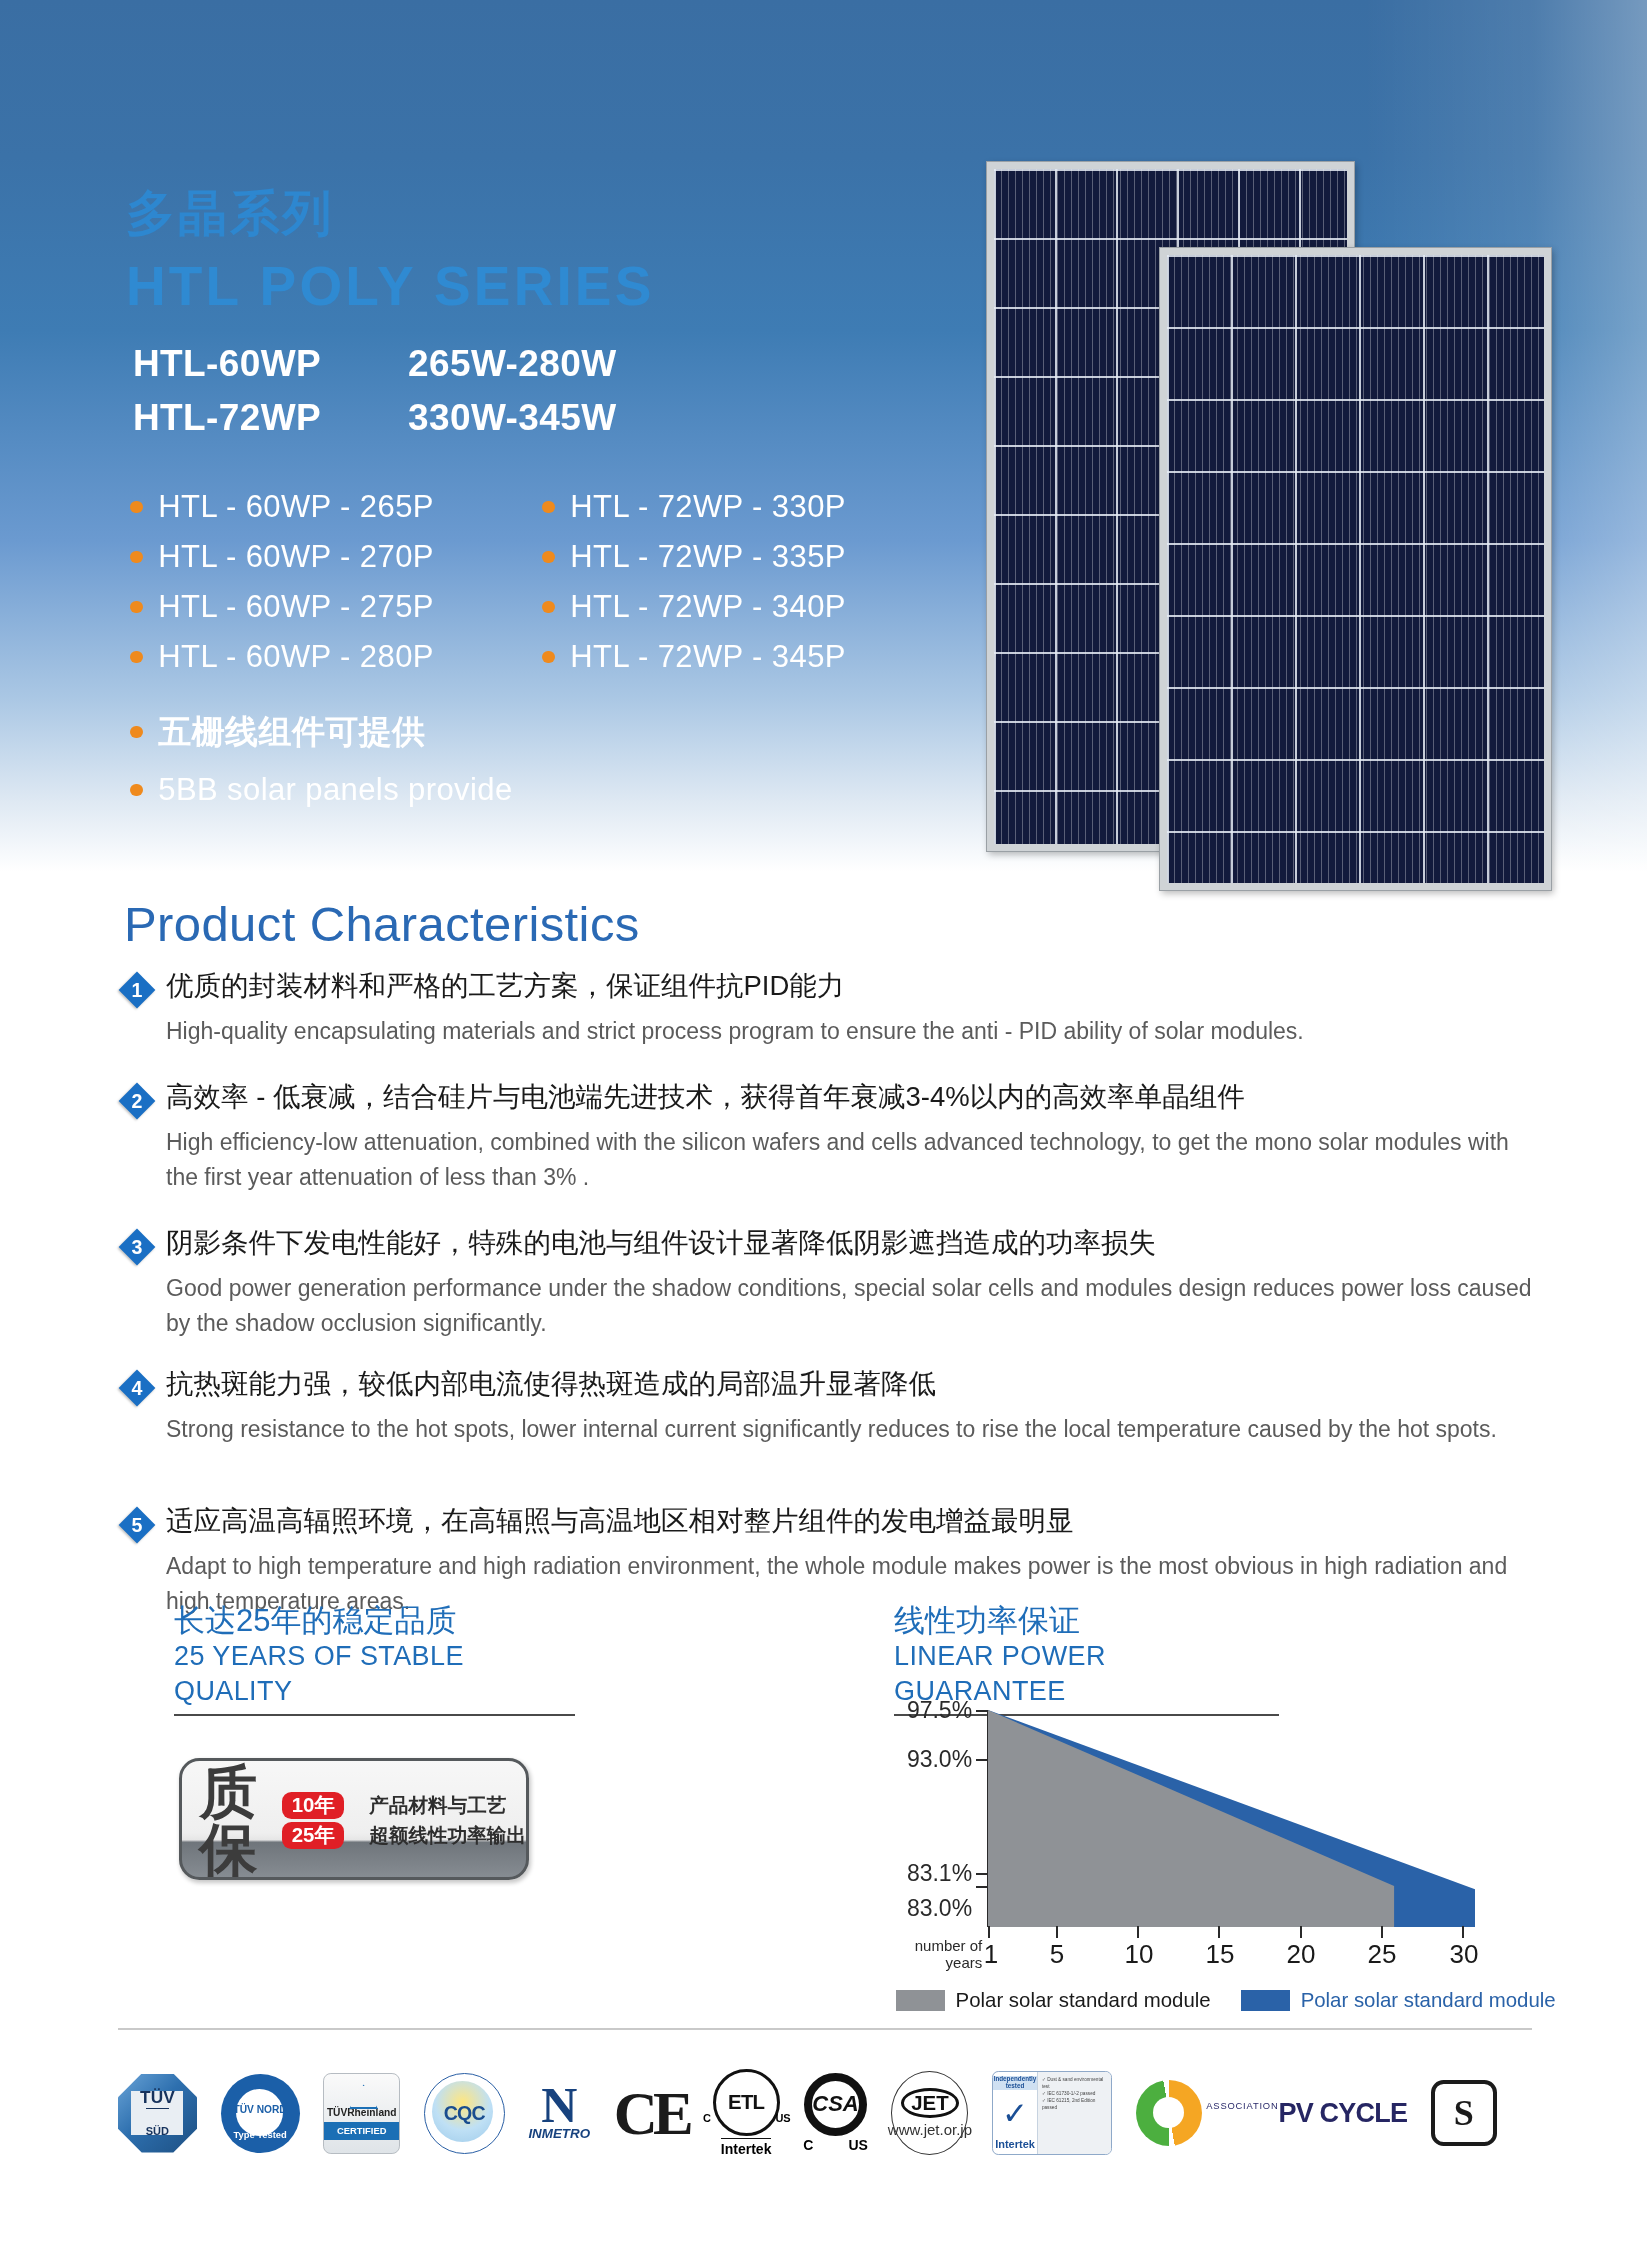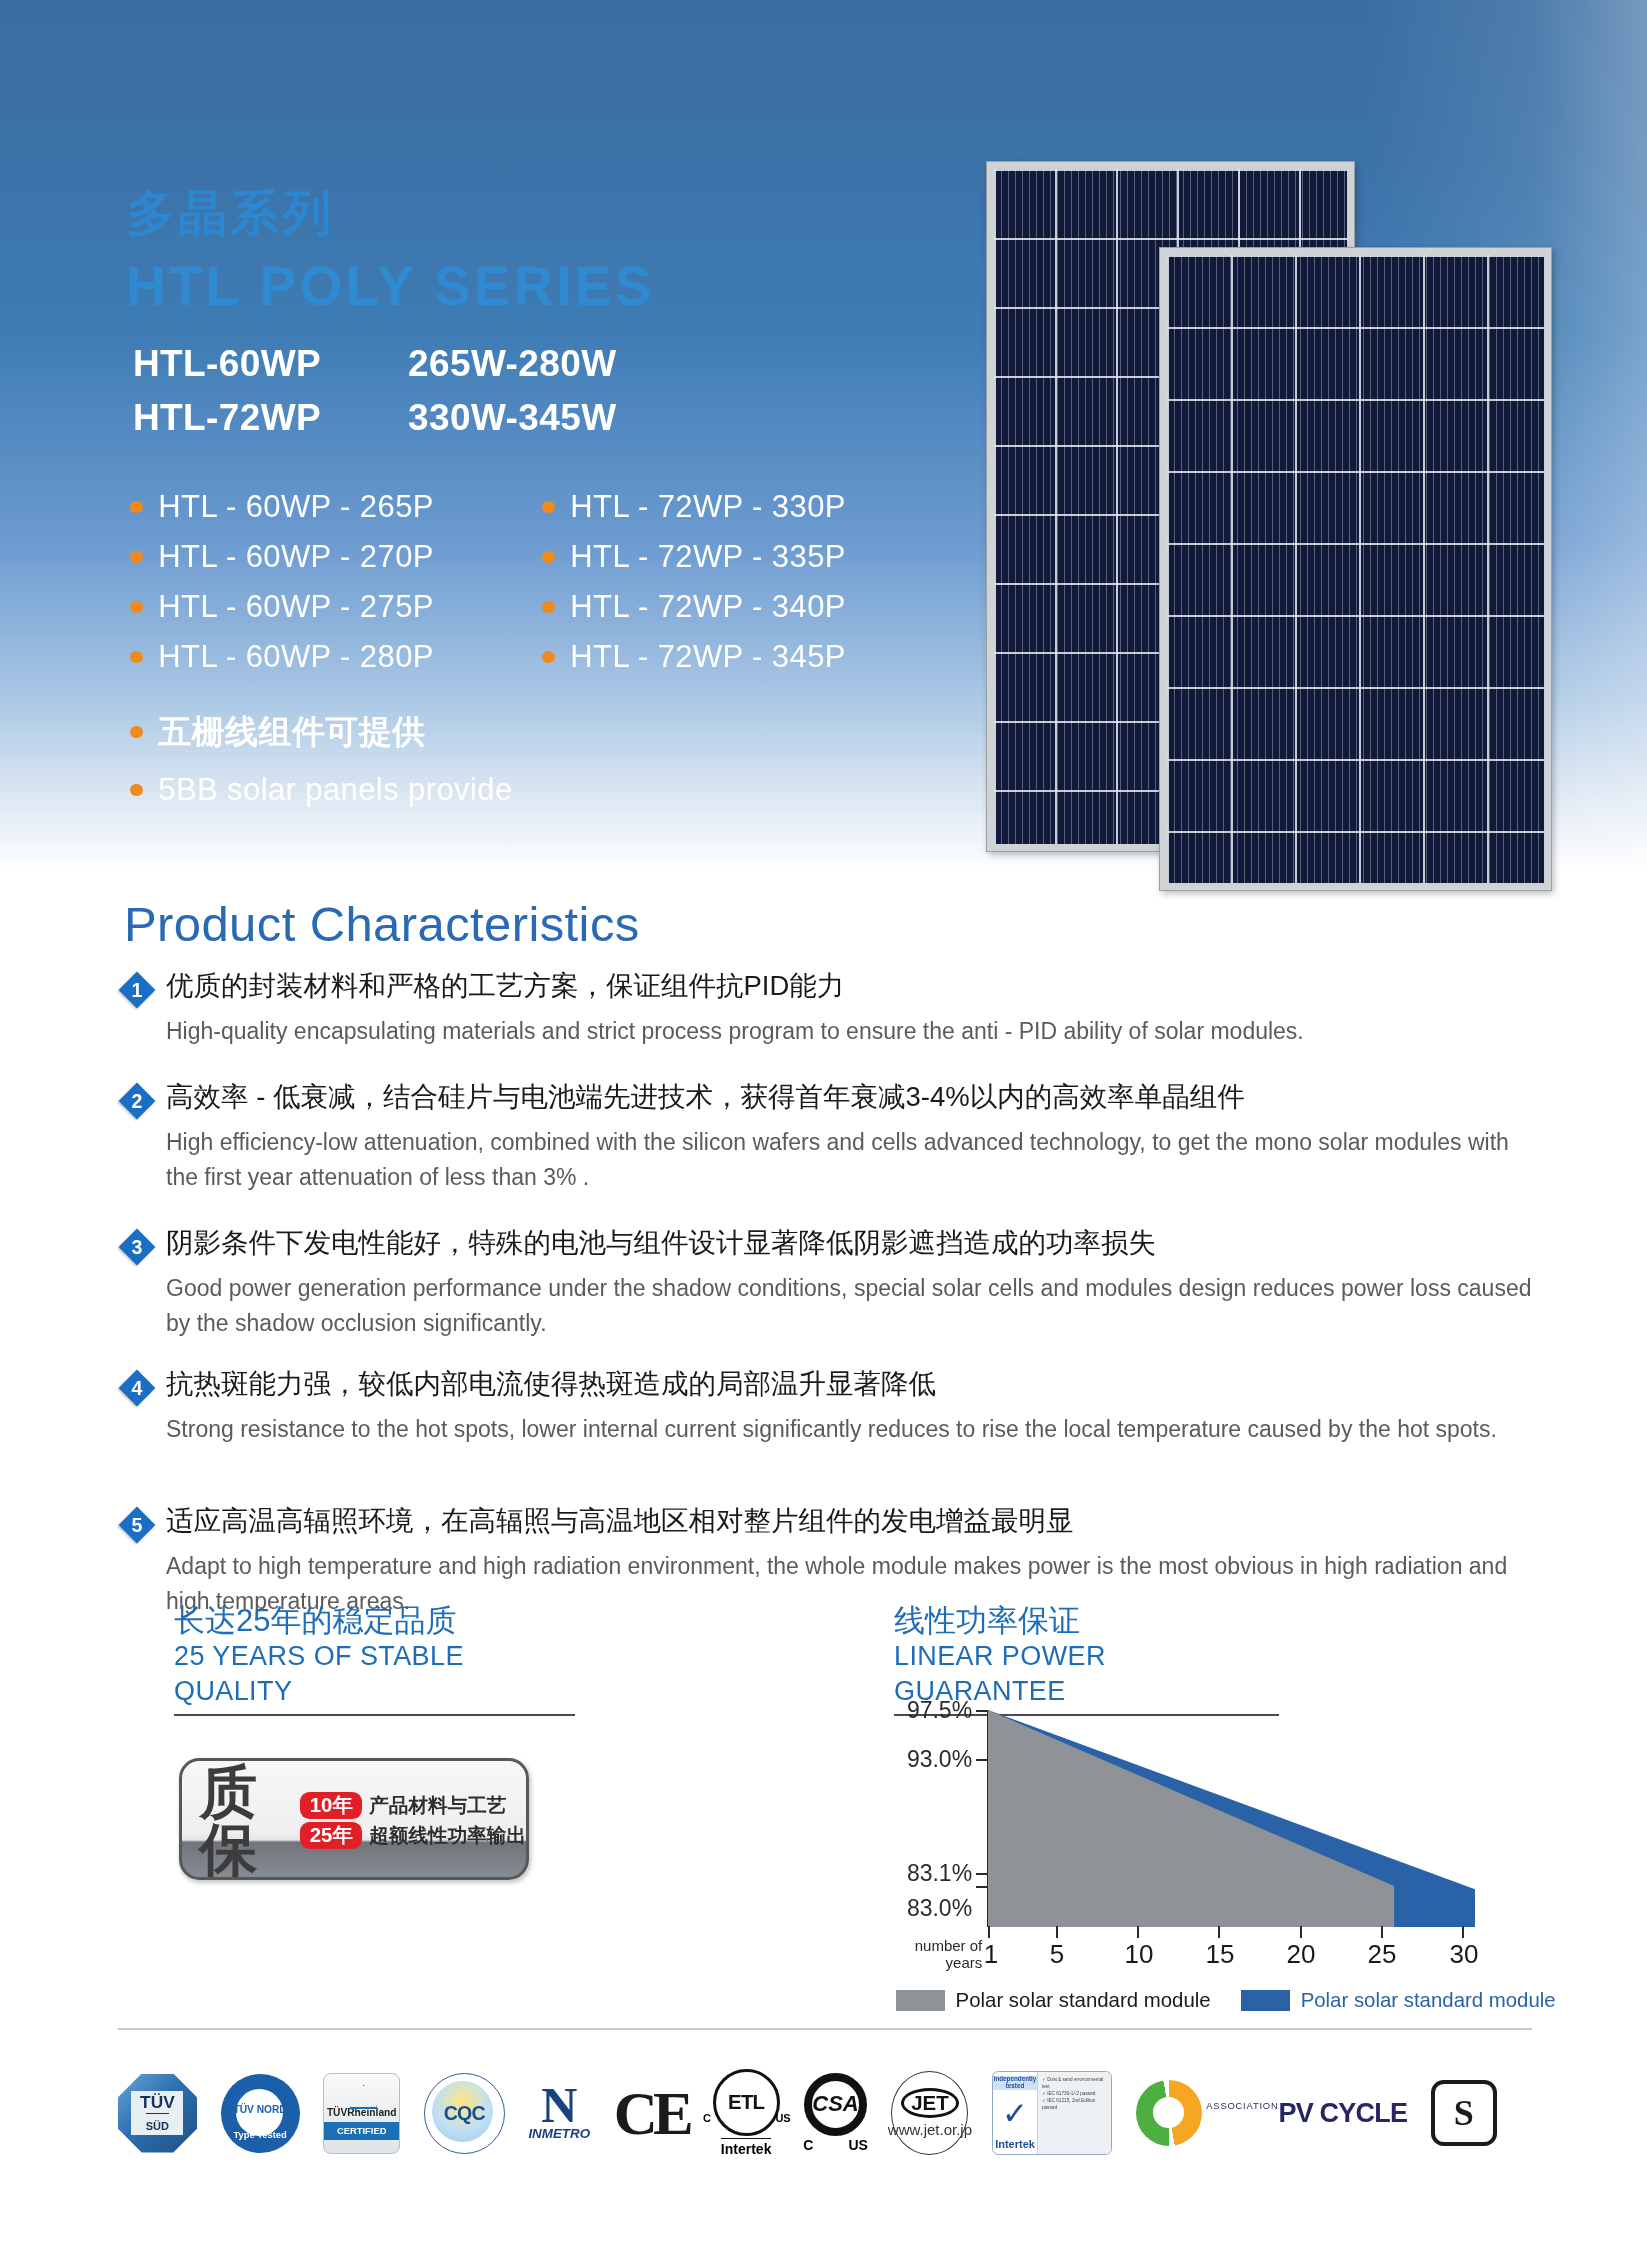--- a/index.html
+++ b/index.html
@@ -124,21 +124,21 @@
   .badge{
     position:absolute;left:179px;top:1758px;width:350px;height:122px;
     border:3.9px solid #55595c;border-radius:20.4px;
     background:linear-gradient(180deg,#f7f7f7 0%,#efefef 62%,#e6e6e6 68%,#6f757b 70%,#868c92 100%);
     box-sizing:border-box;overflow:hidden;
     box-shadow:1.6px 2.4px 4.7px rgba(0,0,0,.22);
   }
   .badge-inner{display:flex;align-items:center;height:108px;padding:11px 0 0 17.3px;box-sizing:border-box;}
   .zhibao{font-size:58px;font-weight:bold;color:#3c3c3c;letter-spacing:-1.6px;line-height:1;}
   .wrows{margin-left:4.7px;}
-  .wrow{display:flex;align-items:center;margin:2.4px 0;}
+  .wrow{display:flex;align-items:center;margin:2.4px 0;gap:18px;}
   .wyr{
     background:#e01f26;color:#fff;font-size:20.4px;font-weight:bold;
     border-radius:9.4px;padding:2.4px 9.4px;line-height:1.1;white-space:nowrap;
   }
   .wtx{font-size:19.6px;font-weight:bold;color:#2e2e2e;margin-left:7px;white-space:nowrap;}
 
   
   .chart{position:absolute;left:872px;top:1697px;width:691px;height:314px;}
   .ylabels{position:absolute;left:0;top:0;width:108px;}
   .ylab{position:absolute;right:7.9px;font-size:23px;color:#2a2a2a;white-space:nowrap;}
@@ -163,21 +163,21 @@
   .tuvsud{width:79px;height:79px;position:relative;}
   .tuvsud .oct{
     position:absolute;inset:0;background:linear-gradient(135deg,#6aa4d8,#2d6fae 45%,#1d4f82);
     clip-path:polygon(30% 0,70% 0,100% 30%,100% 70%,70% 100%,30% 100%,0 70%,0 30%);
   }
   .tuvsud .inner{
     position:absolute;left:13.4px;top:17.3px;width:52px;height:44px;background:#e9eef3;
     display:flex;flex-direction:column;align-items:center;justify-content:center;
   }
   .tuvsud .t1{font-size:17.3px;font-weight:bold;color:#16325c;line-height:1;}
-  .tuvsud .t2{font-size:11px;font-weight:bold;color:#16325c;border-top:1.2px solid #16325c;margin-top:1.6px;padding-top:6px;}
+  .tuvsud .t2{font-size:11px;font-weight:bold;color:#16325c;border-top:1.2px solid #16325c;margin-top:1.6px;padding-top:16px;}
 
   .tuvnord{width:79px;height:79px;border-radius:50%;background:#1b5fa8;position:relative;overflow:hidden;}
   .tuvnord .wdot{position:absolute;left:15.7px;top:15.7px;width:47px;height:47px;border-radius:50%;background:#fff;}
   .tuvnord .lbl{position:absolute;left:0;top:30px;width:79px;text-align:center;font-size:10.2px;font-weight:bold;color:#1b5fa8;}
   .tuvnord .lbl2{position:absolute;left:0;top:55px;width:79px;text-align:center;font-size:9.4px;font-weight:bold;color:#fff;}
 
   .tuvrh{width:75px;height:79px;border-radius:7.9px;background:linear-gradient(180deg,#fafafa,#dfe4e8);border:0.8px solid #b6bcc2;display:flex;flex-direction:column;align-items:center;justify-content:flex-start;overflow:hidden;}
   .tuvrh .tri{margin-top:7.9px;width:0;height:0;border-left:15.7px solid transparent;border-right:15.7px solid transparent;border-bottom:23.6px solid transparent;position:relative;}
   .tuvrh .tri::after{content:"";position:absolute;left:-12.6px;top:3.1px;width:25px;height:20.4px;border:2.4px solid #1b6fb5;clip-path:polygon(50% 0,100% 100%,0 100%);}
   .tuvrh .rn{font-size:10.2px;font-weight:bold;color:#222;margin-top:3.1px;}

